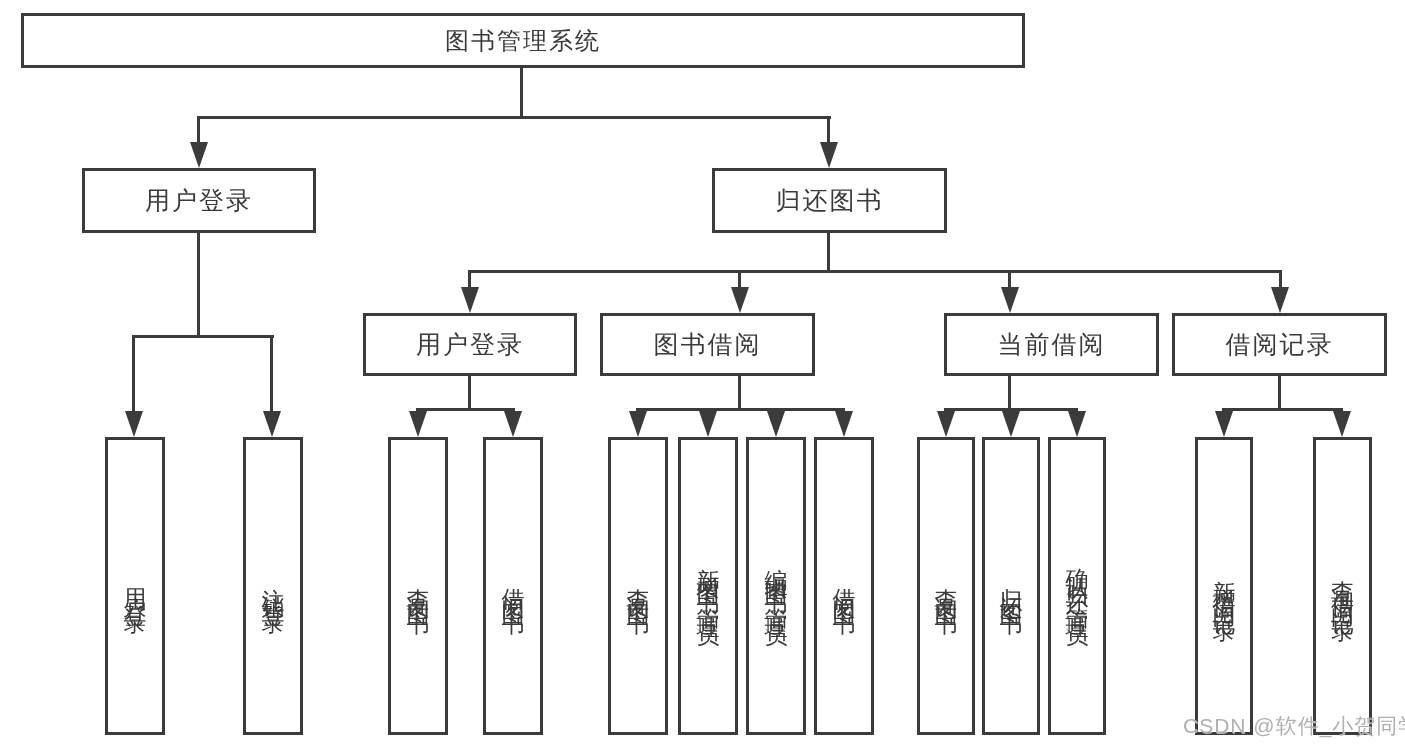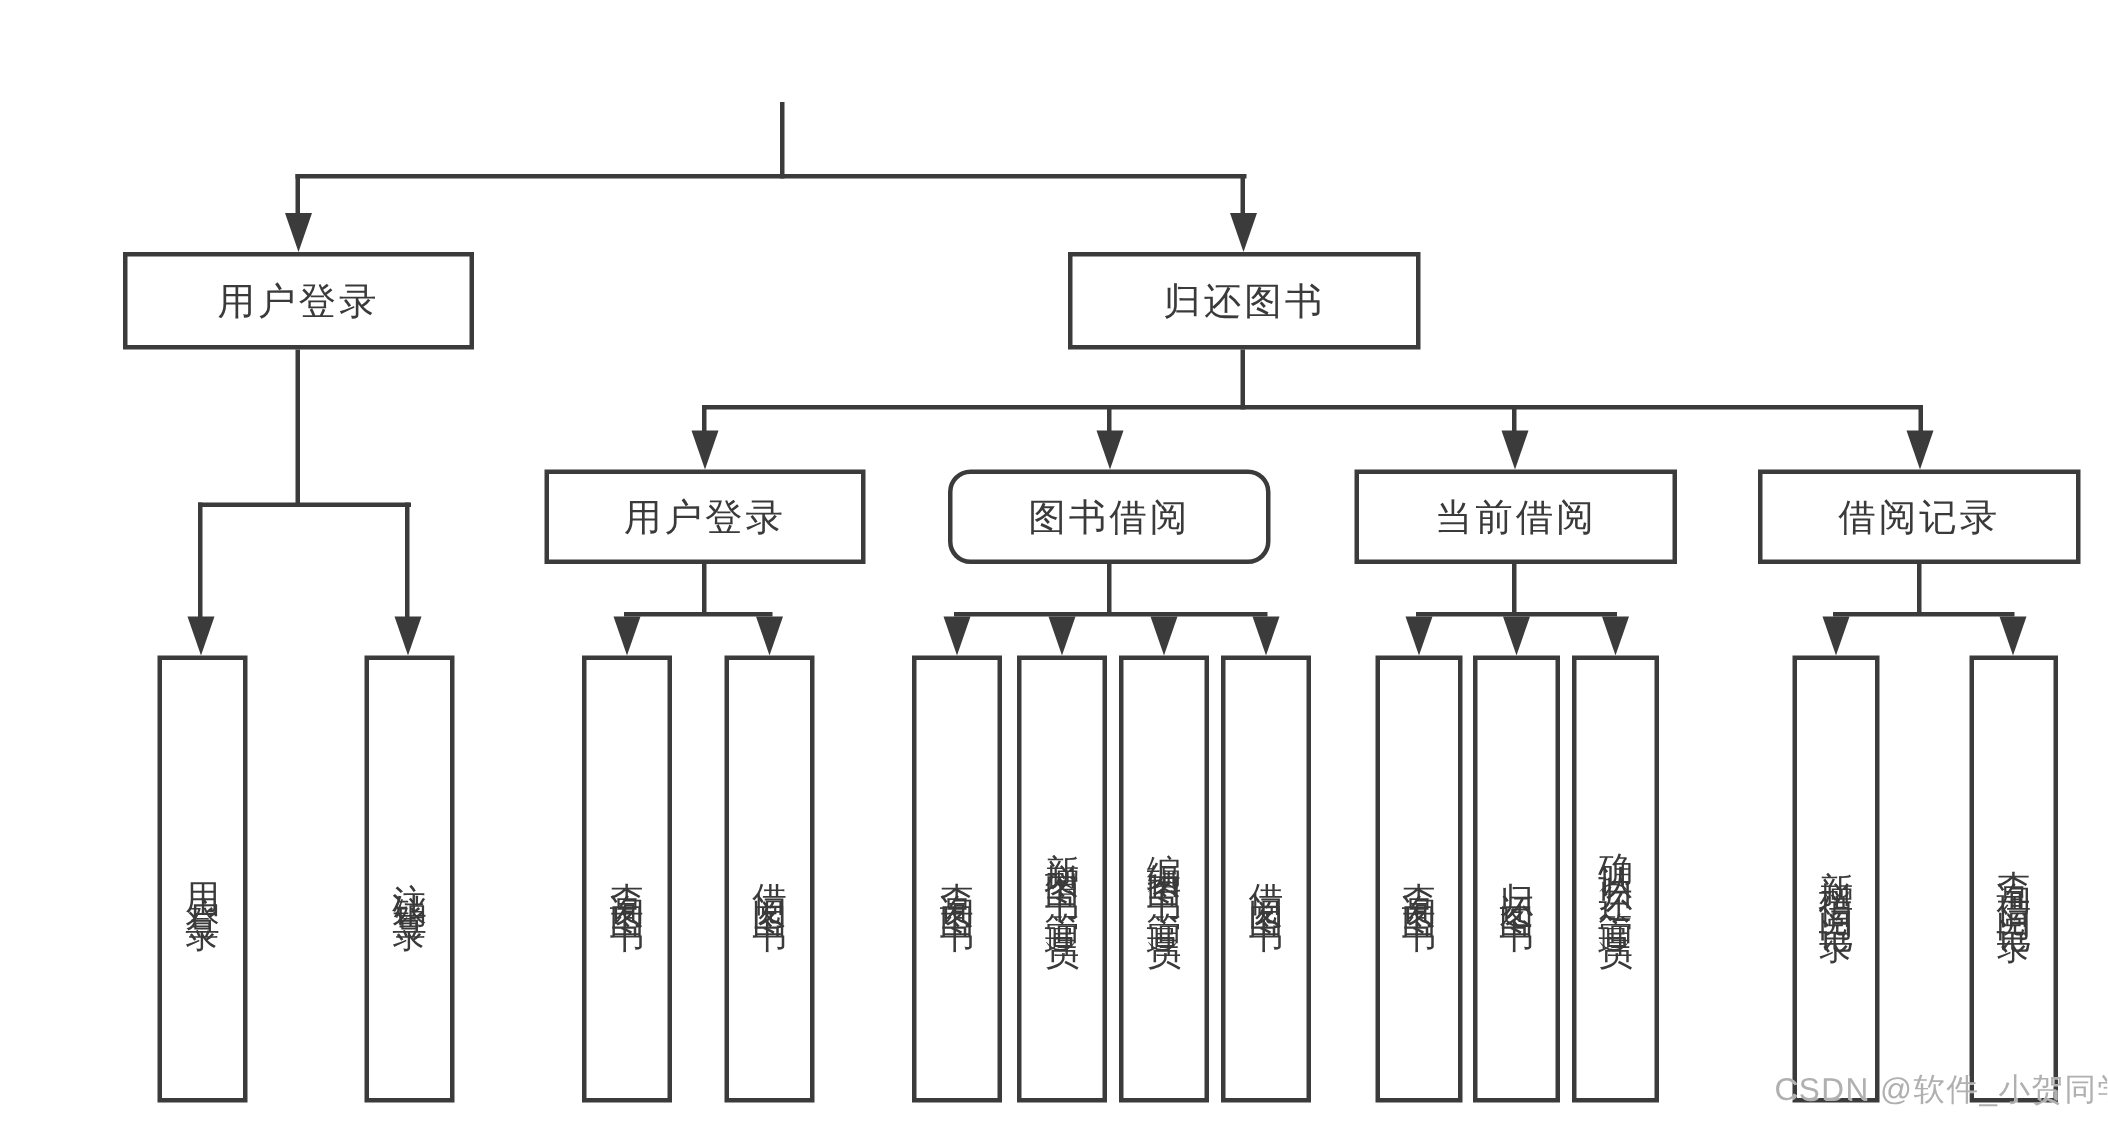--- a/index.html
+++ b/index.html
@@ -32,20 +32,23 @@
     font-size:21px;color:#b0b0b0;letter-spacing:1px;
     text-shadow:1px 1px 0 rgba(255,255,255,.6);
     white-space:nowrap;
   }
 </style>
 </head>
 <body>
 
 <div class="canvas">
 
+  <div class="box hnode root" style="left:21px;top:13px;width:1004px;height:55px;">
+    <span>图书管理系统</span>
+  </div>
 
   <div class="vline" style="left:520px;top:68px;height:51px;"></div>
   <div class="hline" style="left:197px;top:116px;width:634px;"></div>
   <div class="vline" style="left:197px;top:116px;height:28px;"></div>
   <div class="ah" style="left:190px;top:142px;"></div>
   <div class="vline" style="left:827px;top:116px;height:28px;"></div>
   <div class="ah" style="left:820px;top:142px;"></div>
 
   <div class="box hnode" style="left:82px;top:168px;width:234px;height:65px;">
     <span>用户登录</span>
@@ -68,24 +71,24 @@
   <div class="vline" style="left:738px;top:270px;height:19px;"></div>
   <div class="ah" style="left:731px;top:287px;"></div>
   <div class="vline" style="left:1008px;top:270px;height:19px;"></div>
   <div class="ah" style="left:1001px;top:287px;"></div>
   <div class="vline" style="left:1279px;top:270px;height:19px;"></div>
   <div class="ah" style="left:1271px;top:287px;"></div>
 
   <div class="box hnode" style="left:363px;top:313px;width:214px;height:63px;">
     <span>用户登录</span>
   </div>
-  <div class="box hnode" style="left:632px;top:313px;width:215px;height:63px;border-radius:15px;">
+  <div class="box hnode" style="left:600px;top:313px;width:215px;height:63px;">
     <span>图书借阅</span>
   </div>
-  <div class="box hnode" style="left:903px;top:313px;width:215px;height:63px;">
+  <div class="box hnode" style="left:944px;top:313px;width:215px;height:63px;">
     <span>当前借阅</span>
   </div>
   <div class="box hnode" style="left:1172px;top:313px;width:215px;height:63px;">
     <span>借阅记录</span>
   </div>
 
   <div class="vline" style="left:468px;top:376px;height:34px;"></div>
   <div class="hline" style="left:416px;top:408px;width:99px;"></div>
   <div class="ah" style="left:409px;top:411px;"></div>
   <div class="ah" style="left:504px;top:411px;"></div>

